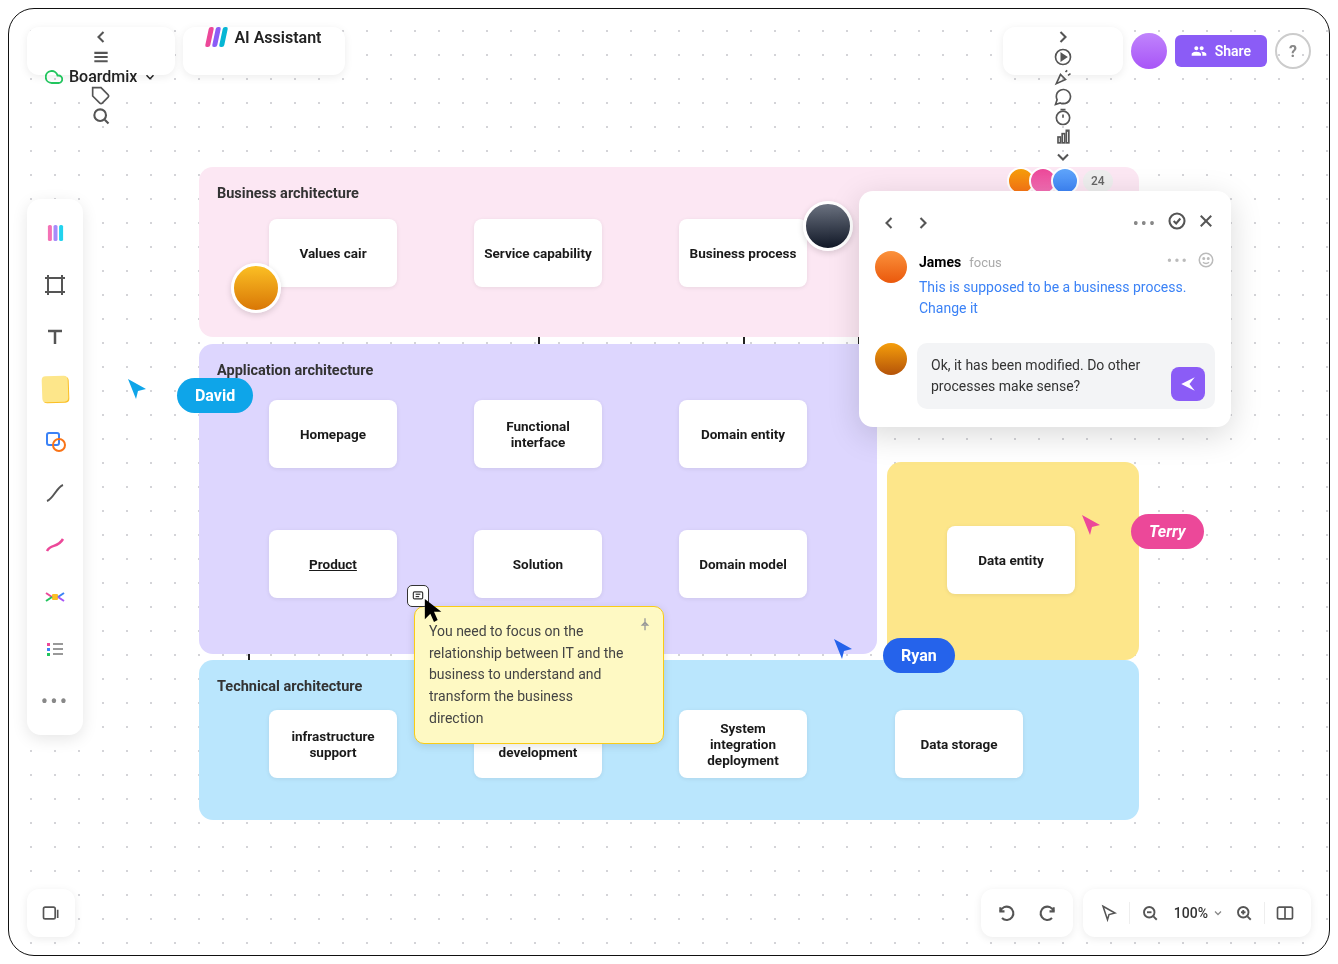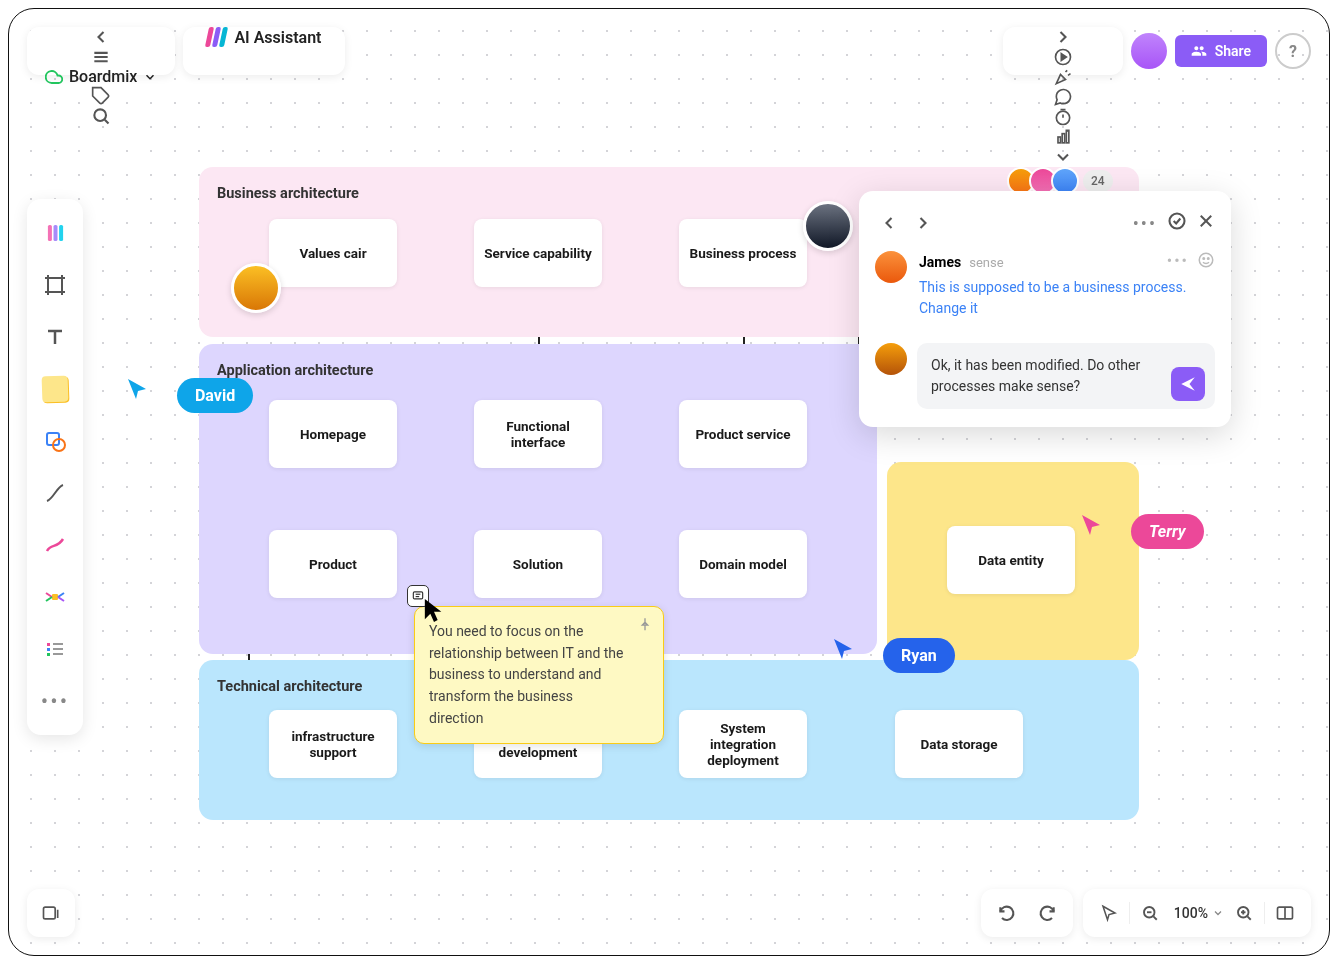--- a/index.html
+++ b/index.html
@@ -549,22 +549,22 @@
       <div class="layer-title">Business architecture</div>
       <div class="node" style="left:70px; top:52px;">Values cair</div>
       <div class="node" style="left:275px; top:52px;">Service capability</div>
       <div class="node" style="left:480px; top:52px;">Business process</div>
     </div>
 
     <div class="layer app">
       <div class="layer-title">Application architecture</div>
       <div class="node" style="left:70px; top:56px;">Homepage</div>
       <div class="node" style="left:275px; top:56px;">Functional interface</div>
-      <div class="node" style="left:480px; top:56px;">Product service</div>
-      <div class="node" style="left:70px; top:186px;">Product</div>
+      <div class="node" style="left:480px; top:56px;">Domain entity</div>
+      <div class="node" style="left:70px; top:186px;text-decoration:underline;">Product</div>
       <div class="node" style="left:275px; top:186px;">Solution</div>
       <div class="node" style="left:480px; top:186px;">Domain model</div>
     </div>
 
     <div class="layer data">
       <div class="node" style="left:60px; top:64px;">Data entity</div>
     </div>
 
     <div class="layer tech">
       <div class="layer-title">Technical architecture</div>
@@ -640,21 +640,21 @@
               <line x1="5" y1="5" x2="19" y2="19"></line>
               <line x1="5" y1="19" x2="19" y2="5"></line>
             </svg></span>
       </div>
     </div>
     <div class="comment-row">
       <div class="c-avatar"></div>
       <div class="c-body">
         <div class="c-meta">
           <span class="c-author">James</span>
-          <span class="c-time">sense</span>
+          <span class="c-time">focus</span>
           <span class="c-row-actions">
             <span style="letter-spacing:2px;">•••</span>
             <span><svg width="18" height="18" viewBox="0 0 24 24" fill="none" stroke="#bbb" stroke-width="2">
                   <circle cx="12" cy="12" r="9"></circle>
                   <circle cx="9" cy="10" r="1" fill="#bbb"></circle>
                   <circle cx="15" cy="10" r="1" fill="#bbb"></circle>
                   <path d="M8 15 c2 2 6 2 8 0"></path>
                 </svg></span>
           </span>
         </div>

